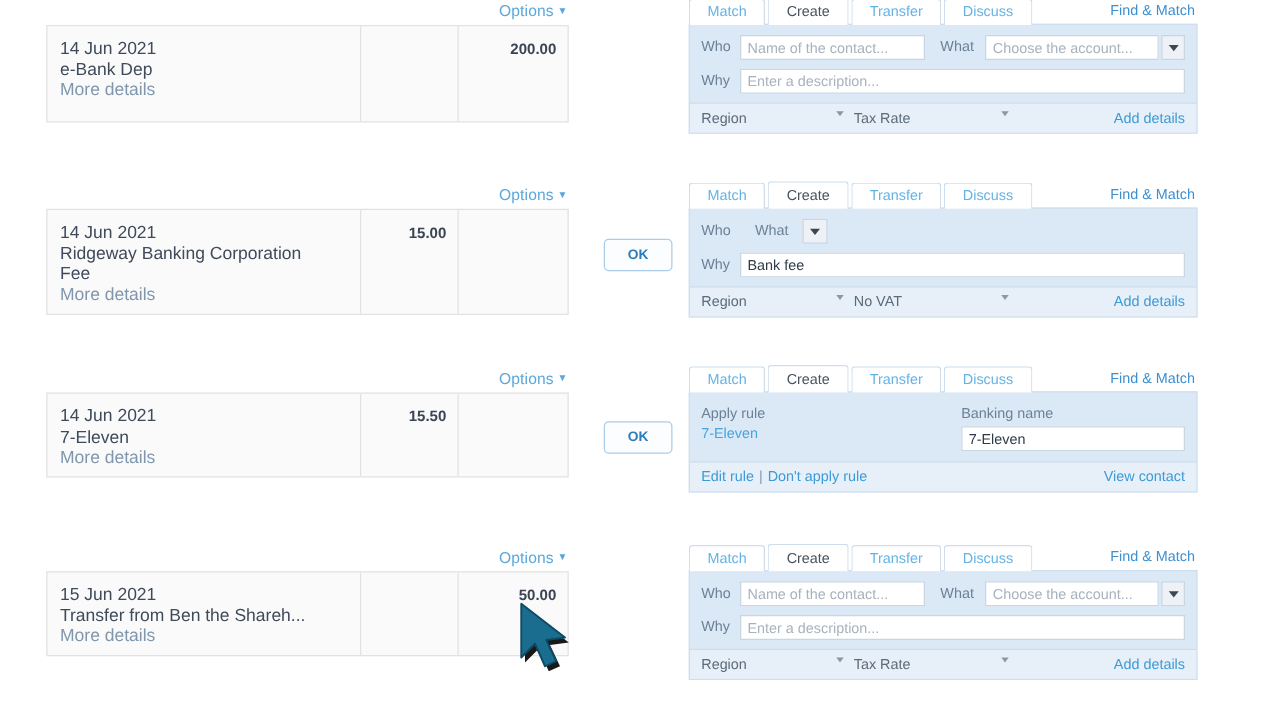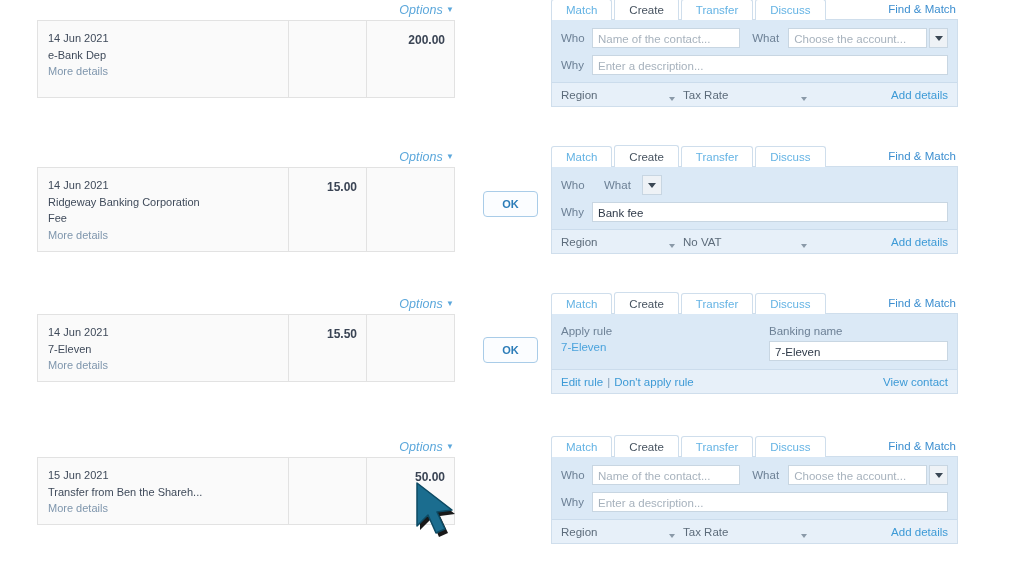--- a/index.html
+++ b/index.html
@@ -29,21 +29,20 @@
   }
   .options-bar {
     height: 20px;
     text-align: right;
     padding-right: 1px;
   }
   .options-link {
     color: #5ba7db;
     font-size: 12.5px;
     letter-spacing: .1px;
-    font-style: italic;
   }
   .caret {
     display: inline-block;
     margin-left: 3px;
     color: #5ba7db;
     font-size: 8px;
     vertical-align: 2px;
   }
 
   .tx-table {
@@ -61,21 +60,21 @@
   .tx-col-credit {
     box-sizing: border-box;
     border-left: 1px solid #e2e2e2;
     padding: 9px 9px 9px 0;
     text-align: right;
   }
   .tx-col-debit { flex: 0 0 78px; }
   .tx-col-credit { flex: 1 1 auto; }
 
   .tx-line {
-    font-size: 11px;
+    font-size: 14px;
     line-height: 16.5px;
     color: #4a5568;
     white-space: nowrap;
   }
   .tx-line.date { color: #3f4a5a; }
   .tx-line.desc { color: #3f4a5a; }
   .tx-line.more {
     color: #7f96ad;
   }
   .tx-amount {
@@ -213,21 +212,21 @@
     background: #e7f0f9;
     display: flex;
     align-items: center;
     height: 24px;
     padding: 0 9px;
     box-sizing: border-box;
     font-size: 11.5px;
   }
   .footer-select {
     display: flex;
-    align-items: flex-end;
+    align-items: flex-start;
     color: #5c6b7a;
     position: relative;
   }
   .footer-select.region { width: 122px; }
   .footer-select.tax { width: 132px; }
   .footer-select .mini-chev {
     margin-left: auto;
     margin-right: 8px;
     width: 0; height: 0;
     border-left: 3px solid transparent;

